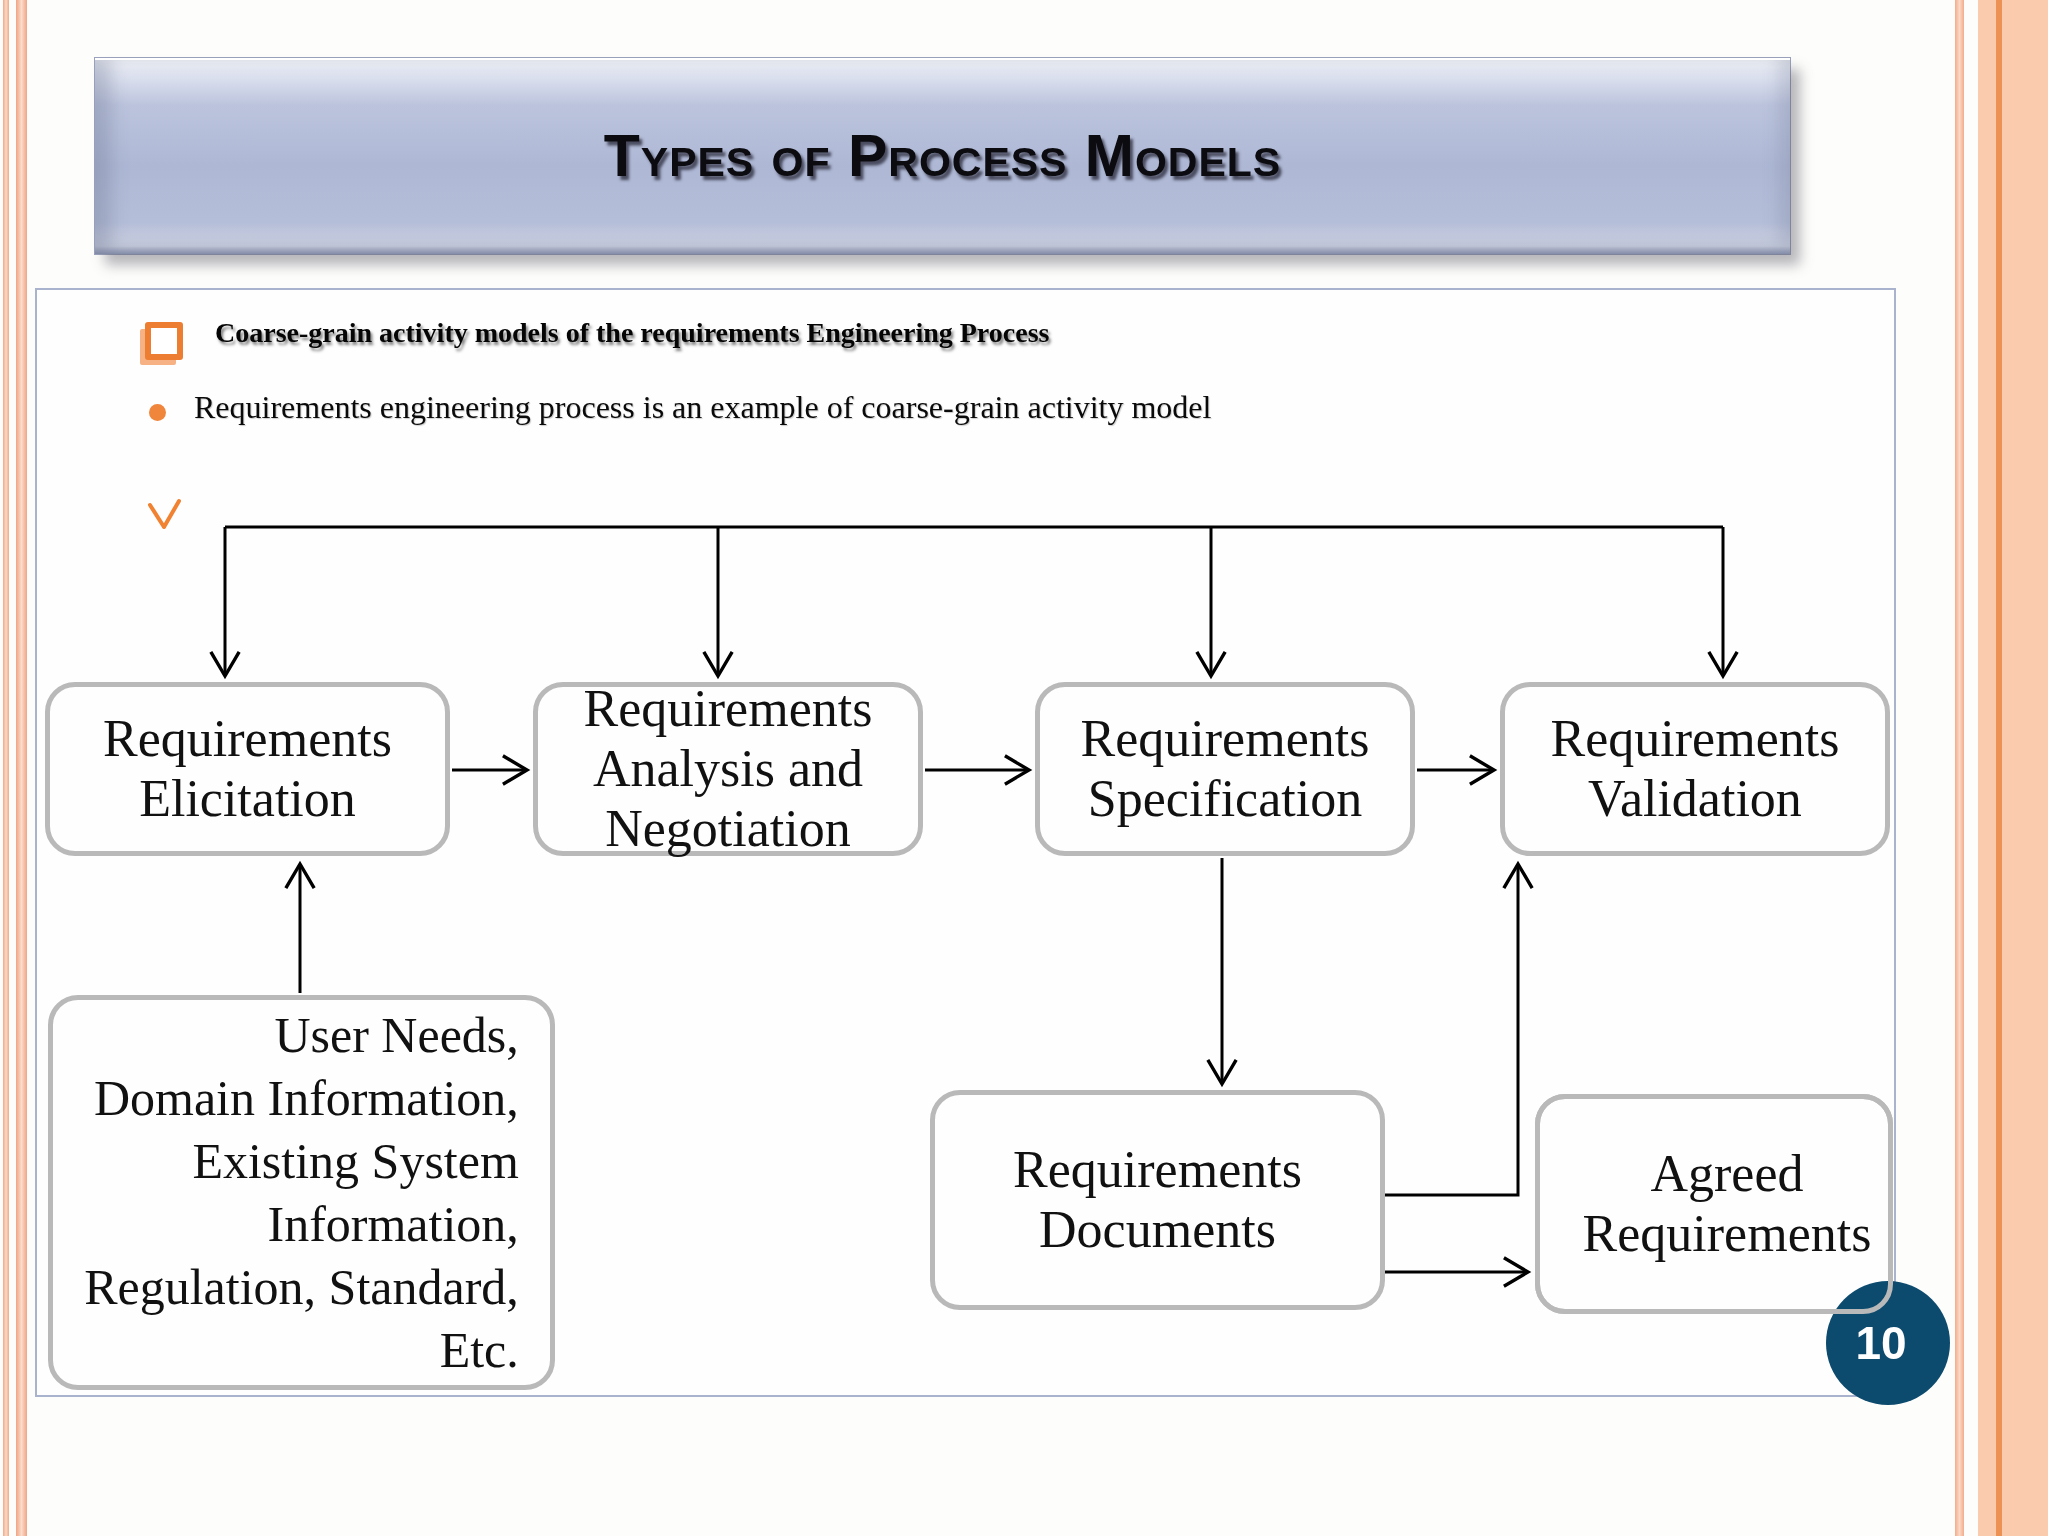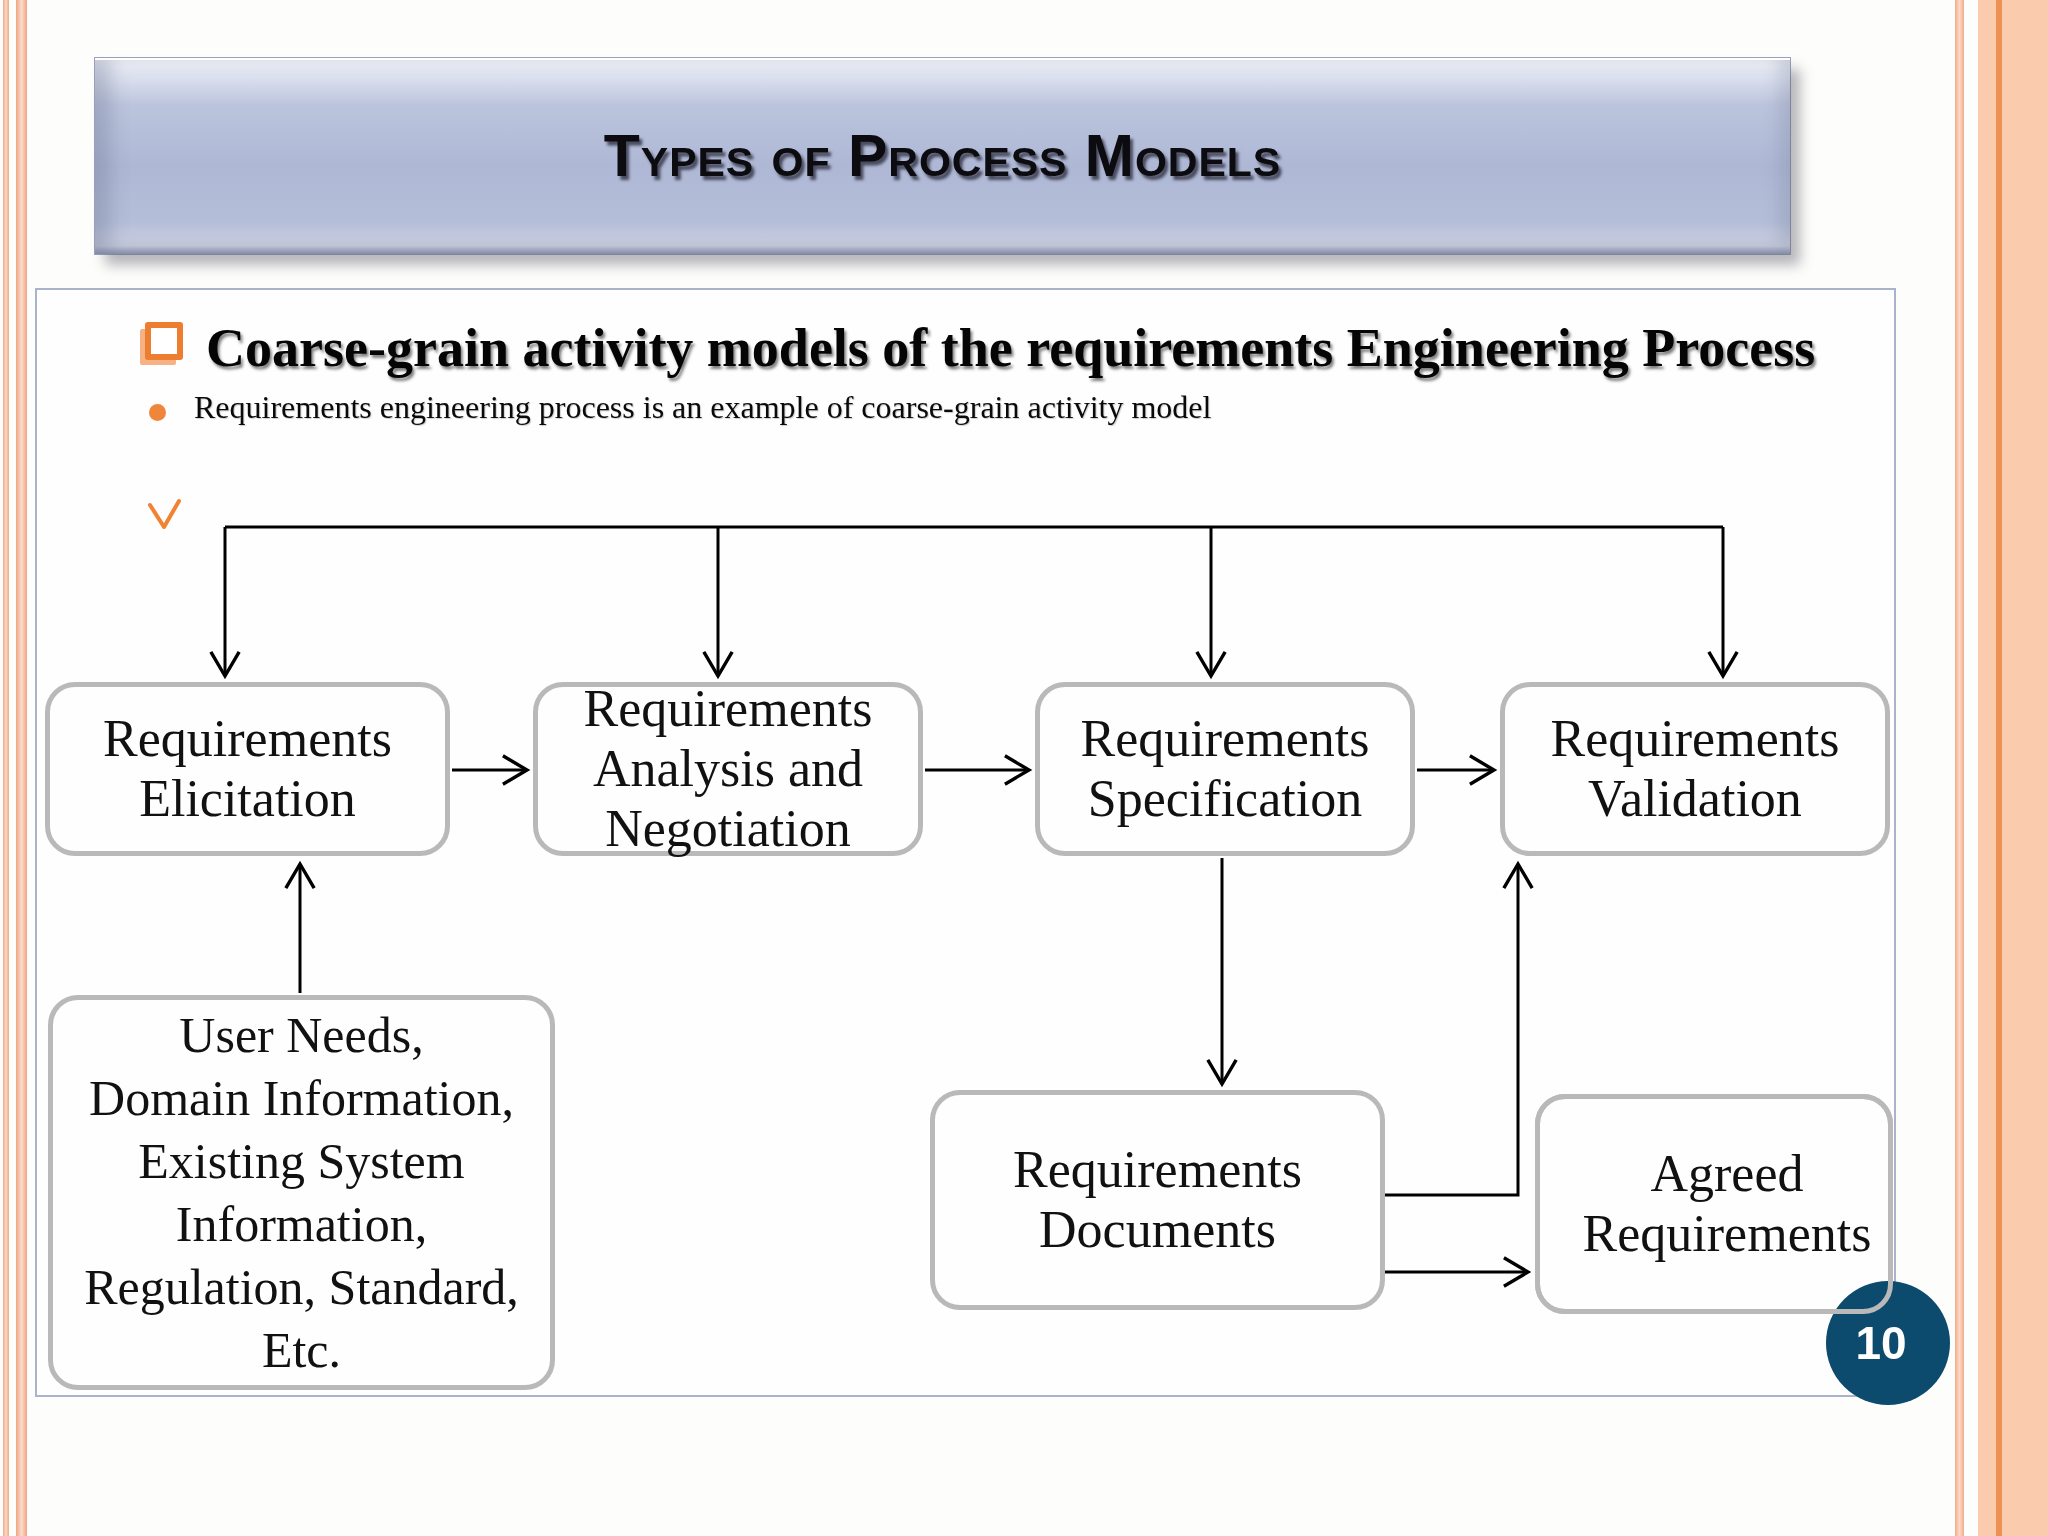--- a/index.html
+++ b/index.html
@@ -41,40 +41,40 @@
   
   .bullet-row{position:absolute;display:flex;align-items:flex-start;z-index:2;}
   .bullet-row.l1{left:145px;top:316px;width:1760px;}
   .bullet-row.l2{left:145px;top:388px;width:1760px;}
   .sq-bullet{
     width:26px;height:26px;border:6px solid #ED7D31;border-radius:3px;background:#fff;
     box-shadow:-6px 6px 0 -1px #f6b285;margin-top:6px;flex:0 0 auto;
   }
   .dot-bullet{width:17px;height:17px;border-radius:50%;background:#f0853c;margin-top:16px;margin-left:4px;flex:0 0 auto;}
   .bullet-text-1{
-    margin-left:23px;font-size:54px;font-weight:bold;color:#050505;line-height:1.2;
+    margin-left:32px;font-size:28px;font-weight:bold;color:#050505;line-height:1.2;
     text-shadow:2px 3px 3px rgba(0,0,0,.5);
   }
   .bullet-text-2{
     margin-left:28px;font-size:32px;color:#0a0a0a;line-height:1.2;
     text-shadow:1px 1px 1px rgba(0,0,0,.2);
   }
   
   .connector-svg{position:absolute;left:0;top:0;z-index:1;}
   .node{
     position:absolute;background:#fefefe;border:5px solid #b9b9b9;border-radius:30px;
     box-sizing:border-box;display:flex;align-items:center;justify-content:center;
     text-align:center;font-size:52px;line-height:1.15;color:#111;
     white-space:pre-line;z-index:2;
   }
   .node-elicitation{left:45px;top:682px;width:405px;height:174px;}
   .node-analysis{left:533px;top:682px;width:390px;height:174px;}
   .node-specification{left:1035px;top:682px;width:380px;height:174px;}
   .node-validation{left:1500px;top:682px;width:390px;height:174px;}
-  .node-user-needs{left:48px;top:995px;width:507px;height:395px;font-size:50px;line-height:1.26;}
+  .node-user-needs{left:48px;top:995px;width:507px;height:395px;font-size:50px;line-height:1.26;text-align:right;}
   .node-documents{left:930px;top:1090px;width:455px;height:220px;}
   .node-agreed{left:1535px;top:1094px;width:358px;height:220px;padding-left:26px;}
   .page-badge{
     position:absolute;left:1826px;top:1281px;width:124px;height:124px;border-radius:50%;
     background:#0c4a6e;z-index:3;display:flex;align-items:center;justify-content:center;
     font-family:"Liberation Sans", sans-serif;font-weight:bold;font-size:46px;color:#ffffff;
     padding-right:14px;box-sizing:border-box;
   }
   .agreed-border-overlay{
     position:absolute;left:1535px;top:1094px;width:358px;height:220px;

